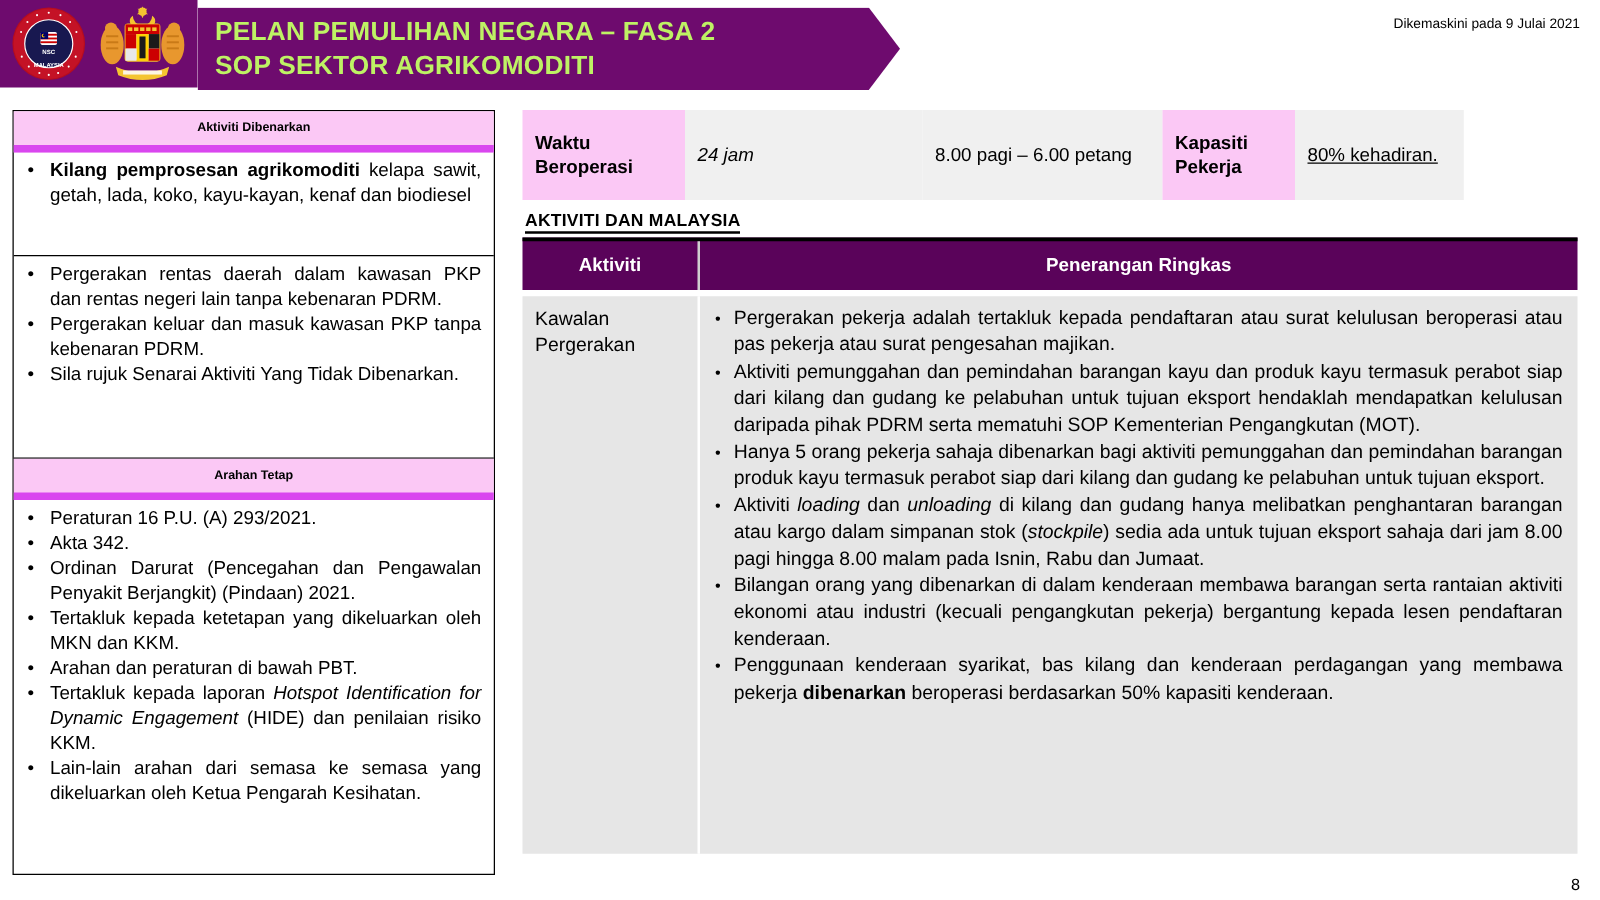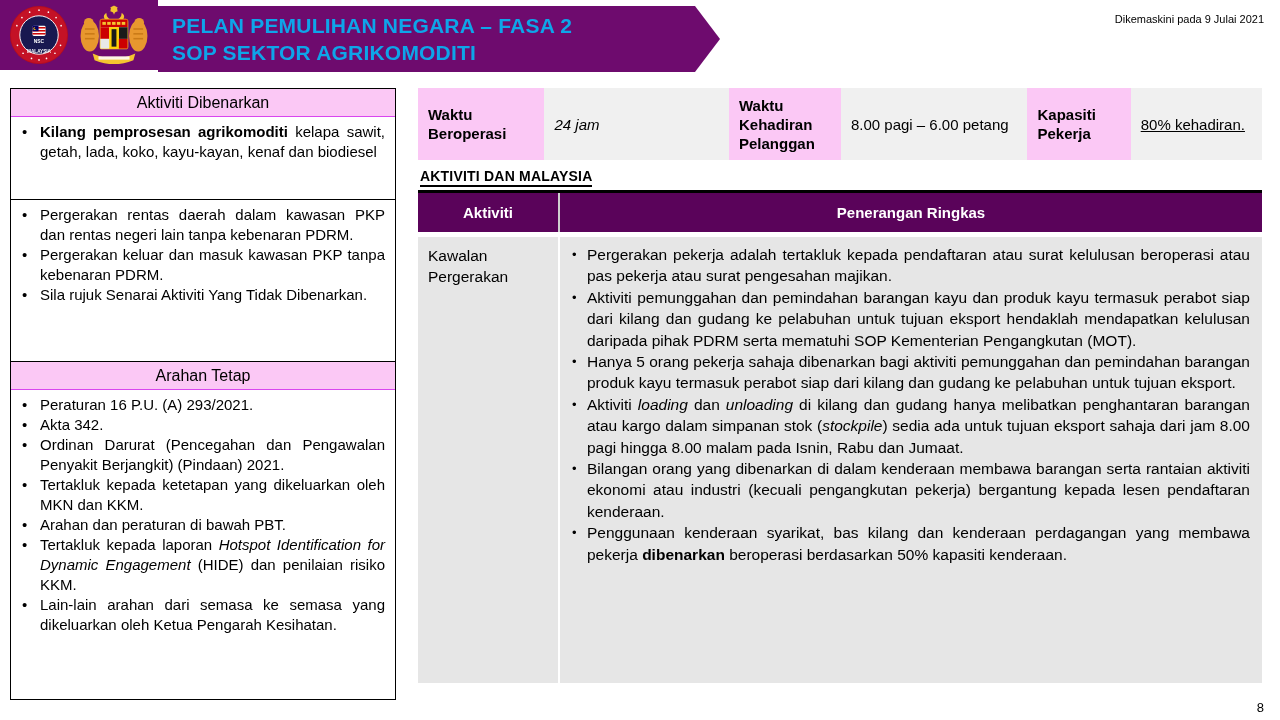--- a/index.html
+++ b/index.html
@@ -16,29 +16,29 @@
     font-family:"Liberation Sans",sans-serif;color:var(--ink);
   }
   .slide{position:absolute;inset:0;}
 
   
   .logo-block{position:absolute;left:0;top:0;width:158px;height:70px;background:var(--banner-purple);
     display:flex;align-items:center;justify-content:space-evenly;}
   .logo-block svg{display:block;}
   .banner{position:absolute;left:158px;top:6px;width:562px;height:66px;background:var(--banner-purple);
     clip-path:polygon(0 0,537px 0,100% 50%,537px 100%,0 100%);
-    color:#0ea5e9;display:flex;flex-direction:column;justify-content:center;padding-left:14px;box-sizing:border-box;}
+    color:#bef264;display:flex;flex-direction:column;justify-content:center;padding-left:14px;box-sizing:border-box;}
   .banner .tline{font-size:21px;font-weight:bold;line-height:27px;letter-spacing:.2px;white-space:nowrap;}
   .updated{position:absolute;top:13px;right:16px;font-size:11px;}
 
   
   .sidebar{position:absolute;left:10px;top:88px;width:386px;height:612px;border:1px solid #000;
     box-sizing:border-box;display:flex;flex-direction:column;background:#fff;}
-  .sec-header{background:var(--pink);border-bottom:1px solid #d946ef;text-align:center;font-weight:normal;
-    font-size:16px;line-height:19px;padding:4px 2px;flex:none;}
+  .sec-header{background:var(--pink);border-bottom:6px solid #d946ef;text-align:center;font-weight:bold;
+    font-size:10px;line-height:19px;padding:4px 2px;flex:none;}
   .sec-header + .sec-body{border-bottom:0;}
   .sec-body{padding:5px 10px 0 8px;font-size:15px;line-height:20px;box-sizing:border-box;overflow:hidden;}
   .sec-body.b1{height:83px;border-bottom:1px solid #000;}
   .sec-body.b2{height:162px;border-bottom:1px solid #000;}
   .sec-body.b3{flex:1;}
   .bullet{display:flex;}
   .bullet .marker{flex:none;width:21px;padding-left:3px;box-sizing:border-box;}
   .bullet .btext{flex:1;text-align:justify;}
 
   
@@ -210,21 +210,20 @@
         <div class="bullet">
           <span class="marker">•</span>
           <span class="btext"><span>Lain-lain arahan dari semasa  ke semasa yang dikeluarkan oleh Ketua Pengarah Kesihatan.</span></span>
         </div>
       </div>
   </div>
 
   <div class="info-bar">
     <div class="info-cell info-label w-l1">Waktu Beroperasi</div>
     <div class="info-cell info-value w-v1">24 jam</div>
-    <div class="info-cell info-label w-l2">Waktu Kehadiran Pelanggan</div>
     <div class="info-cell info-value w-v2">8.00 pagi – 6.00 petang</div>
     <div class="info-cell info-label w-l3">Kapasiti Pekerja</div>
     <div class="info-cell info-value w-v3">80% kehadiran.</div>
   </div>
 
   <div class="protocol-heading">AKTIVITI DAN MALAYSIA</div>
 
   <div class="ptable-header">
     <div class="col-activity">Aktiviti</div>
     <div class="col-desc">Penerangan  Ringkas</div>

